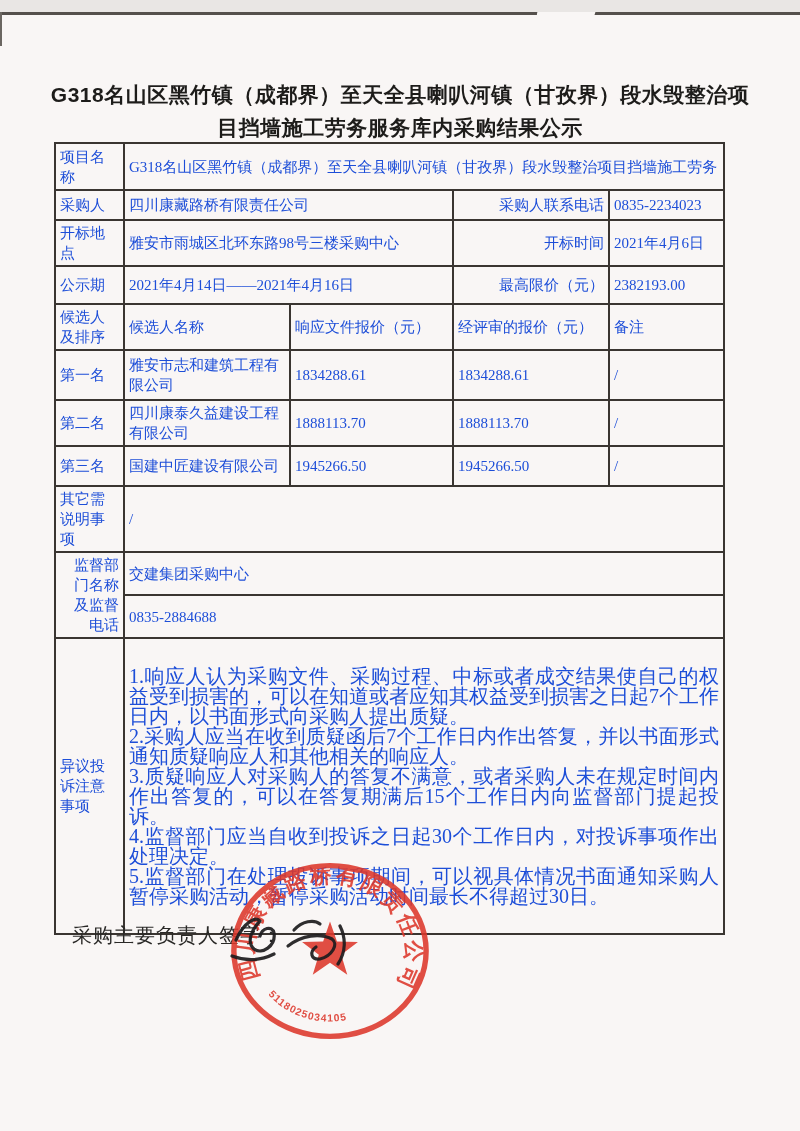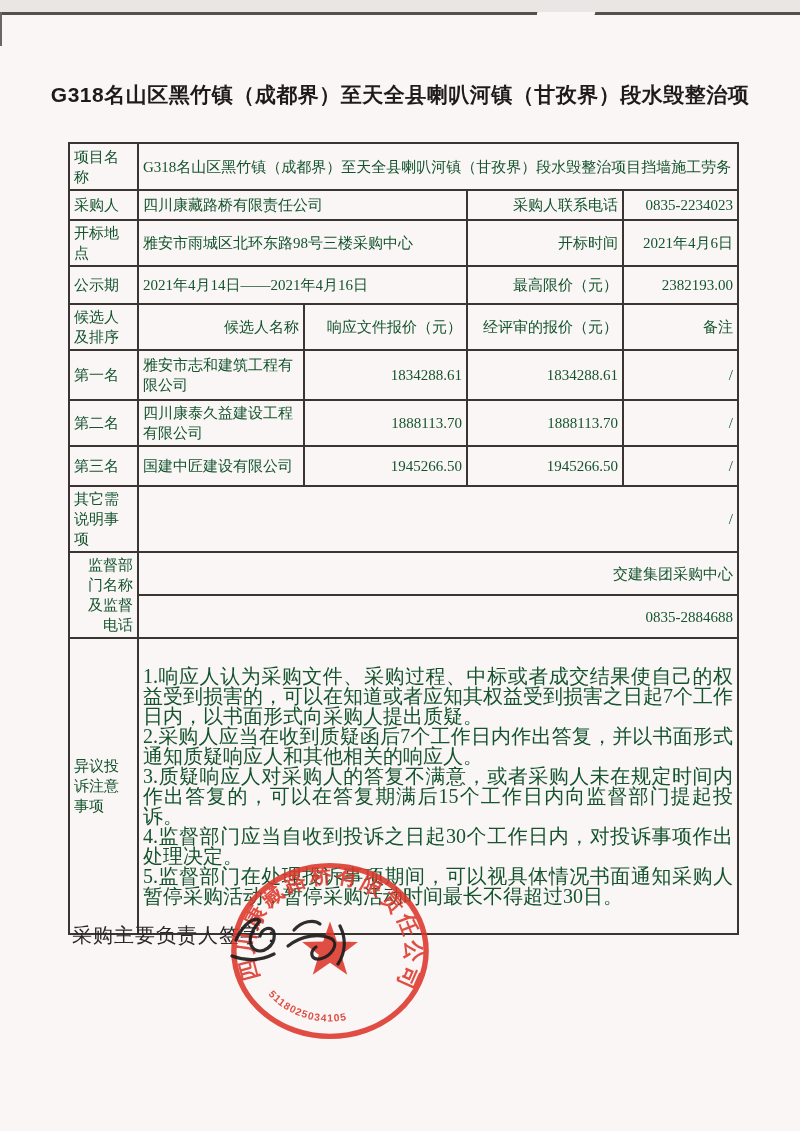--- a/index.html
+++ b/index.html
@@ -17,30 +17,30 @@
 
   
   .doc-title{
     position:absolute; top:66px; left:40px; width:720px;
     text-align:center; font-family:"Liberation Sans","DejaVu Sans",sans-serif;
     font-weight:bold; font-size:21px; line-height:33px; color:#1d1c1a; letter-spacing:0.5px;
   }
 
   
   table.doc-table{
-    position:absolute; left:68px; top:130px; width:669px;
+    position:absolute; left:54px; top:130px; width:669px;
     border-collapse:collapse; table-layout:fixed;
-    font-size:15px; color:#14532d;
+    font-size:15px; color:#1d4ed8;
   }
   .doc-table td{
     border:2px solid #3a3531; padding:2px 4px; vertical-align:middle;
     line-height:20px; overflow:hidden;
   }
   .doc-table td.lbl{ text-align:left; }
-  .doc-table td.c{ text-align:right; }
+  .doc-table td.c{ text-align:left; }
   .doc-table td.lbl-c{ text-align:right; }
   .notes-cell{ text-align:left; line-height:25px; font-size:20px; padding:6px 5px 6px 4px; }
   .notes-cell .note-item{ text-align:justify; }
 
   
   .sign-label{
     position:absolute; left:72px; top:910px; font-size:20px; letter-spacing:1px; color:#2a2927;
   }
   .stamp{ position:absolute; left:227px; top:843px; width:206px; height:192px; opacity:0.88; }
   .signature{ position:absolute; left:222px; top:892px; width:150px; height:82px; opacity:0.92; }
@@ -49,20 +49,21 @@
 <body>
 
 <div class="sheet">
 
   <div class="scan-edge-top"></div>
   <div class="scan-notch"></div>
   <div class="scan-edge-left"></div>
 
   <div class="doc-title">
     <span>G318名山区黑竹镇（成都界）至天全县喇叭河镇（甘孜界）段水毁整治项</span><br>
+    <span>目挡墙施工劳务服务库内采购结果公示</span>
   </div>
 
   <table class="doc-table">
     <colgroup>
       <col style="width:69px">
         <col style="width:166px">
         <col style="width:163px">
       <col style="width:156px">
         <col style="width:115px">
     </colgroup>

